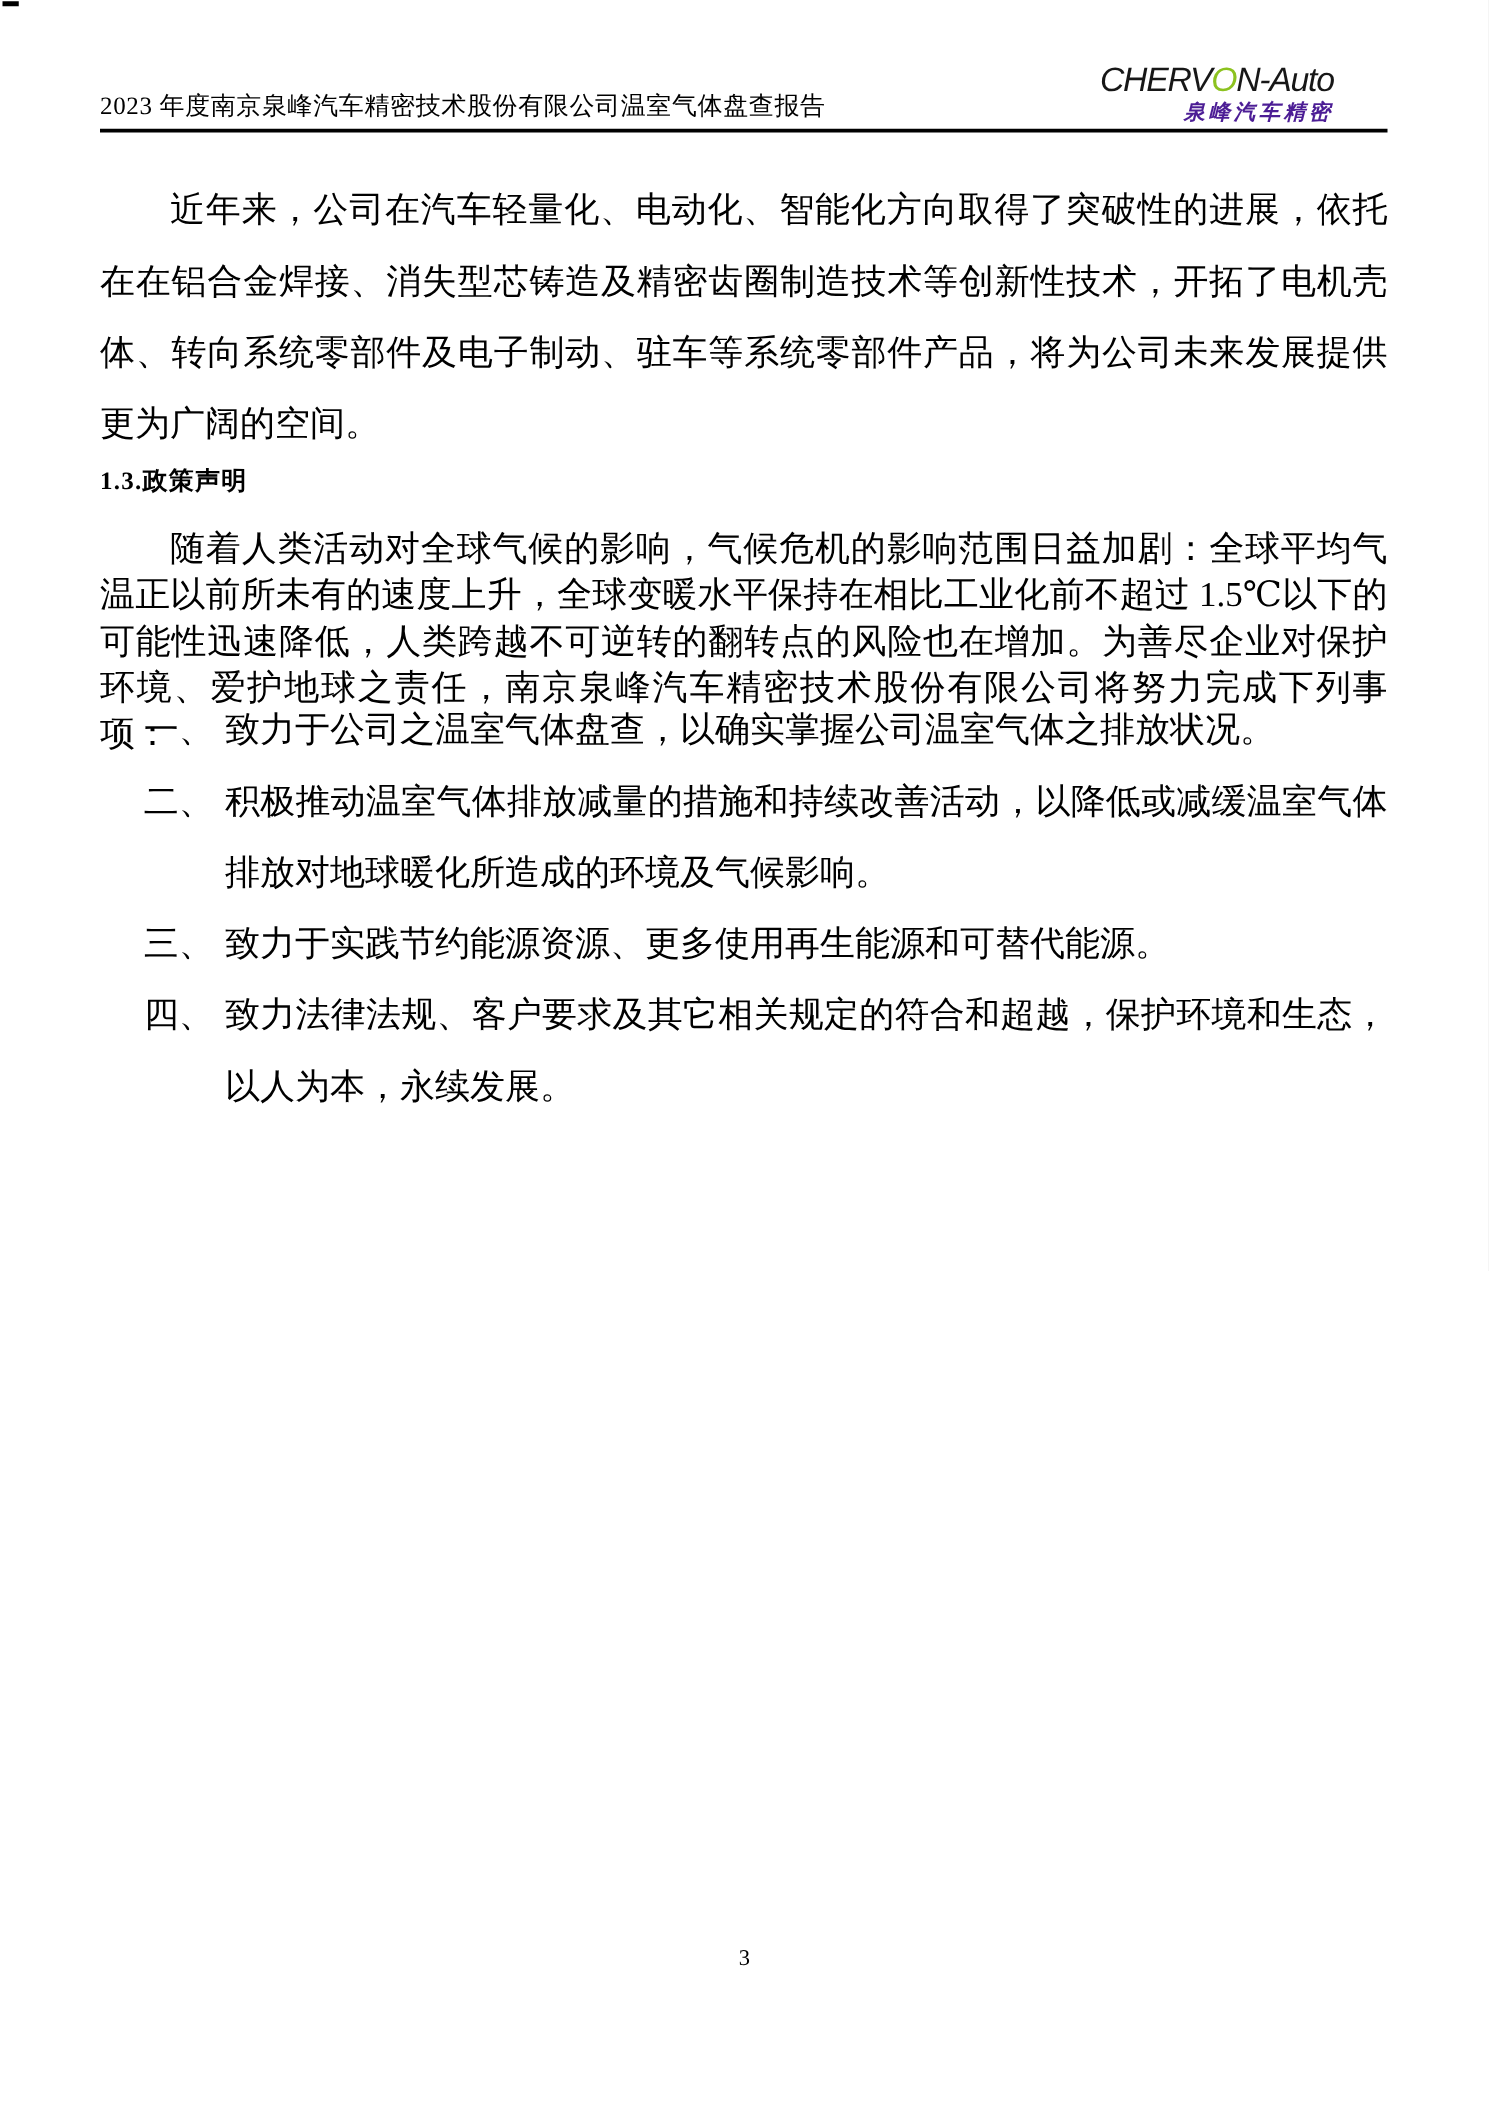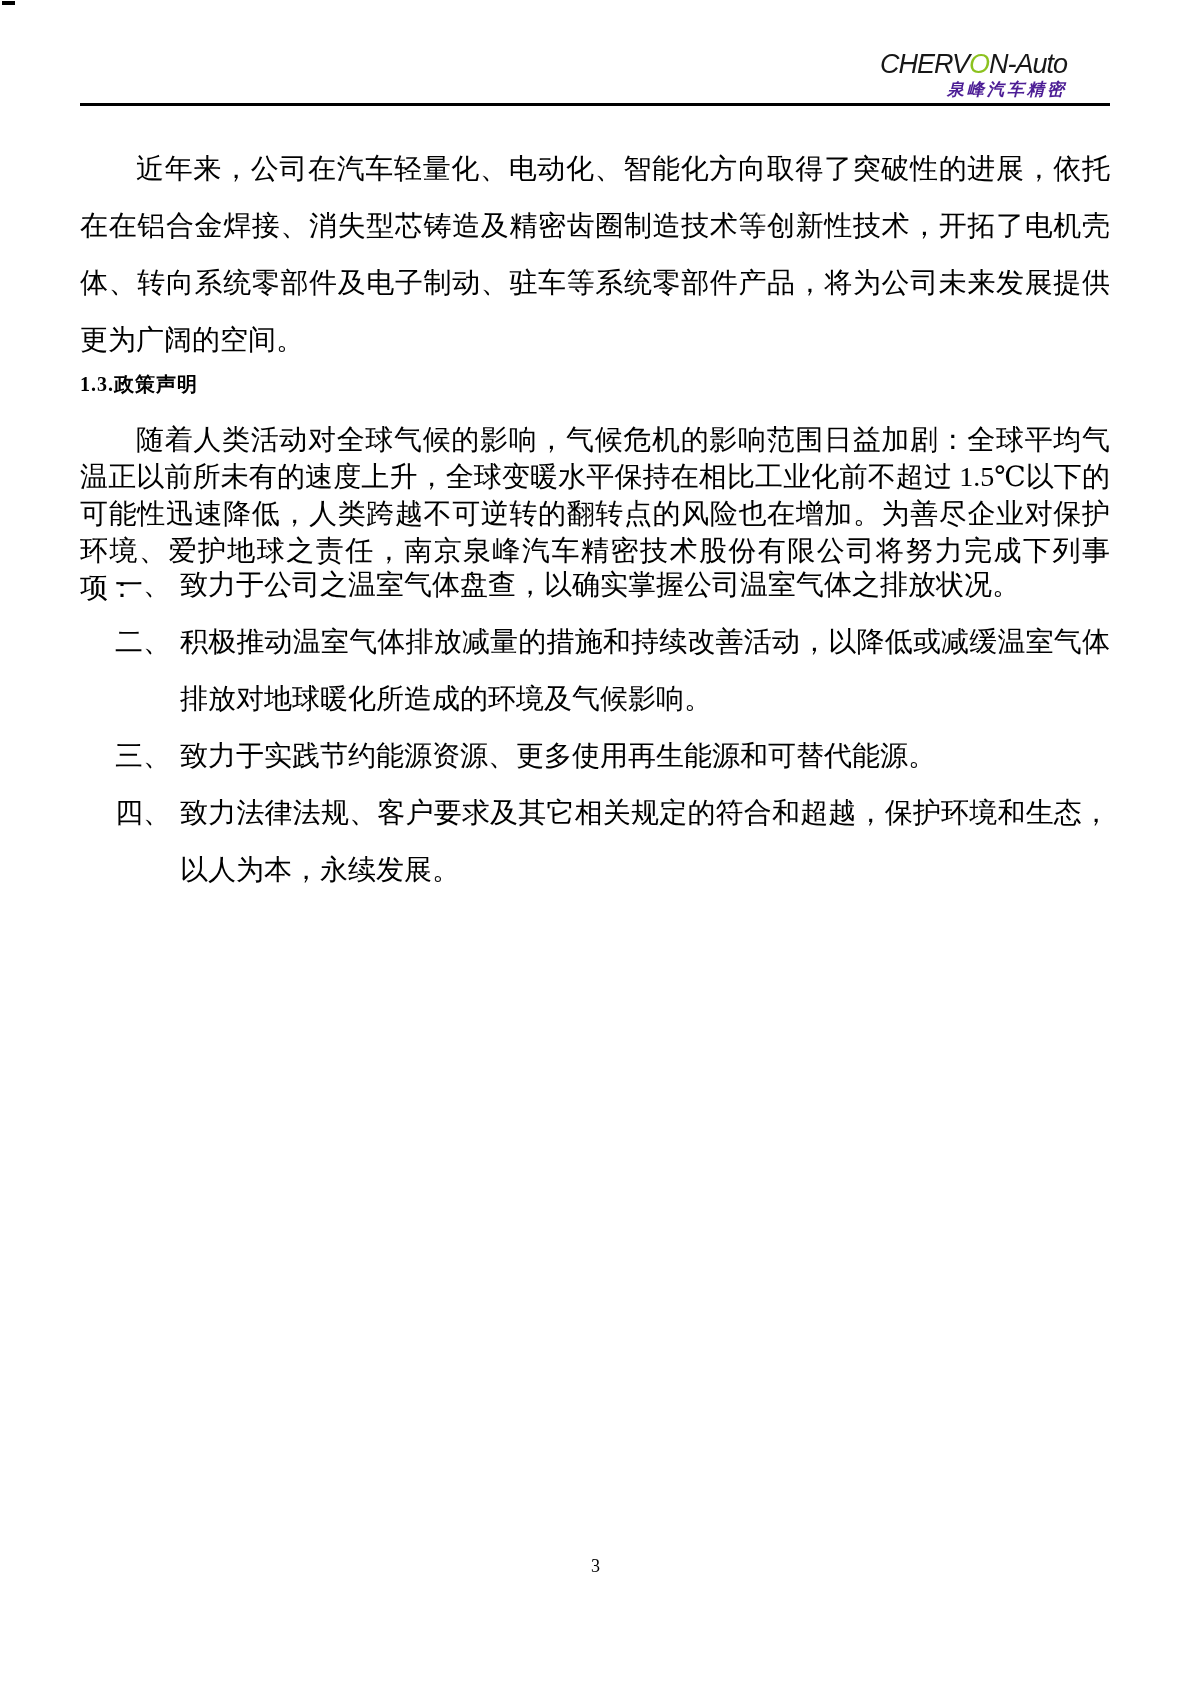--- a/index.html
+++ b/index.html
@@ -127,20 +127,21 @@
     font-size: 18px;
   }
 </style>
 </head>
 <body>
 
 <div class="page">
 
   <div class="scan-artifact"></div>
 
+  <div class="header-title">2023 年度南京泉峰汽车精密技术股份有限公司温室气体盘查报告</div>
 
   <div class="logo">
     <div class="logo-en"><span>CHERV</span><span class="logo-o">O</span><span>N-Auto</span></div>
     <div class="logo-cn">泉峰汽车精密</div>
   </div>
 
   <div class="header-rule"></div>
 
   <p class="para1">近年来，公司在汽车轻量化、电动化、智能化方向取得了突破性的进展，依托在在铝合金焊接、消失型芯铸造及精密齿圈制造技术等创新性技术，开拓了电机壳体、转向系统零部件及电子制动、驻车等系统零部件产品，将为公司未来发展提供更为广阔的空间。</p>
 

